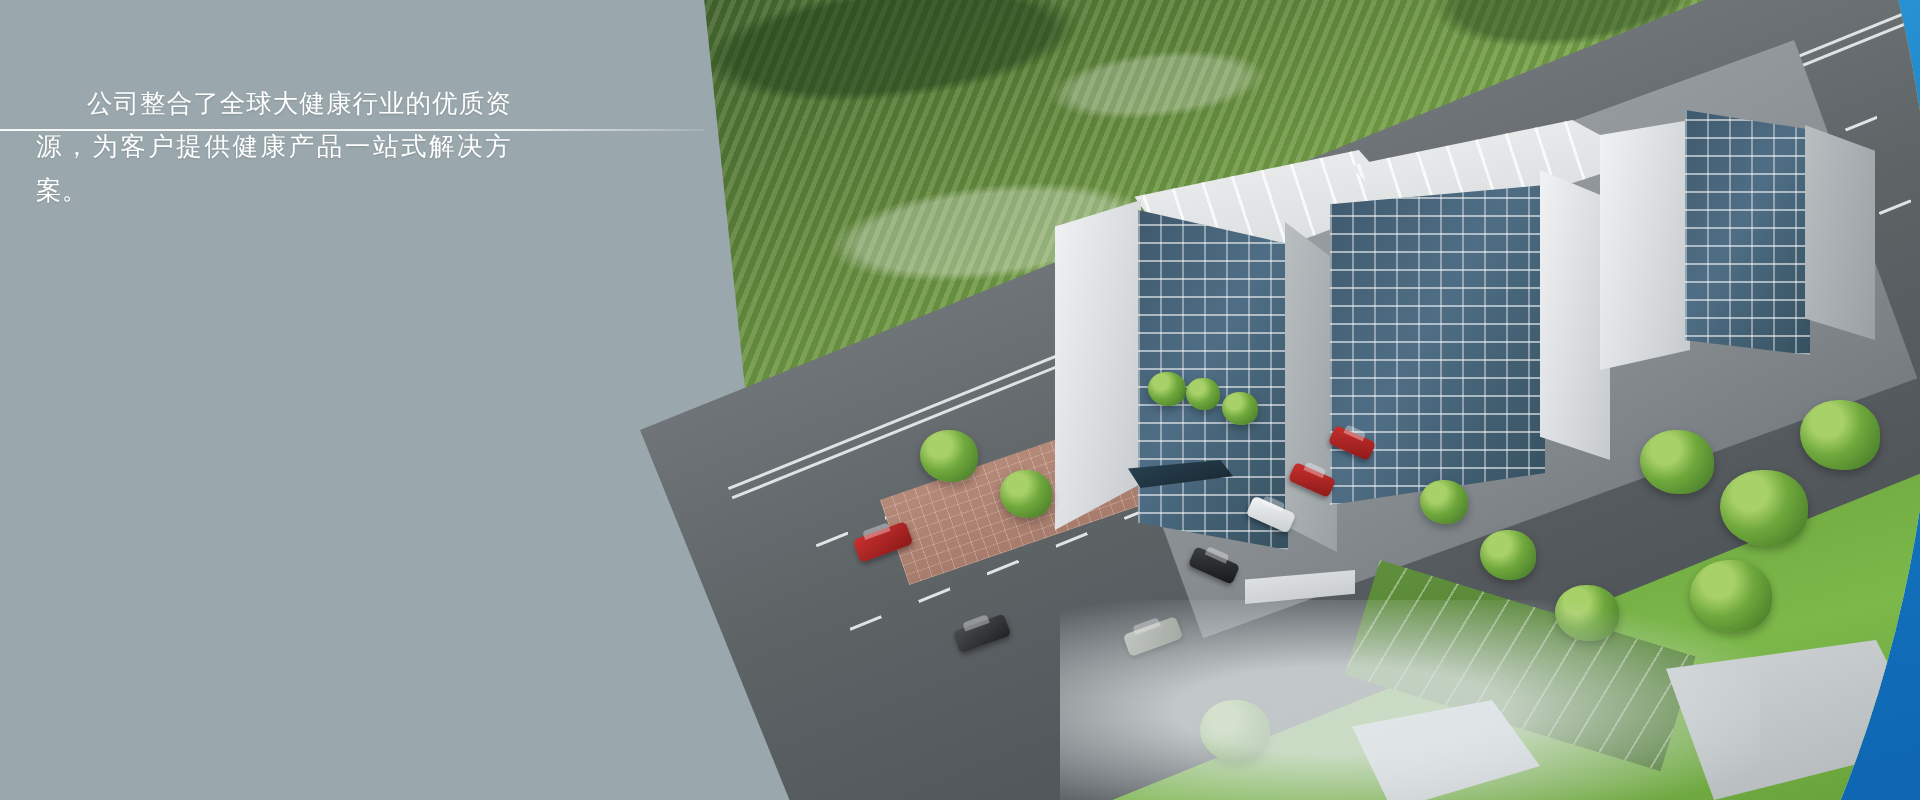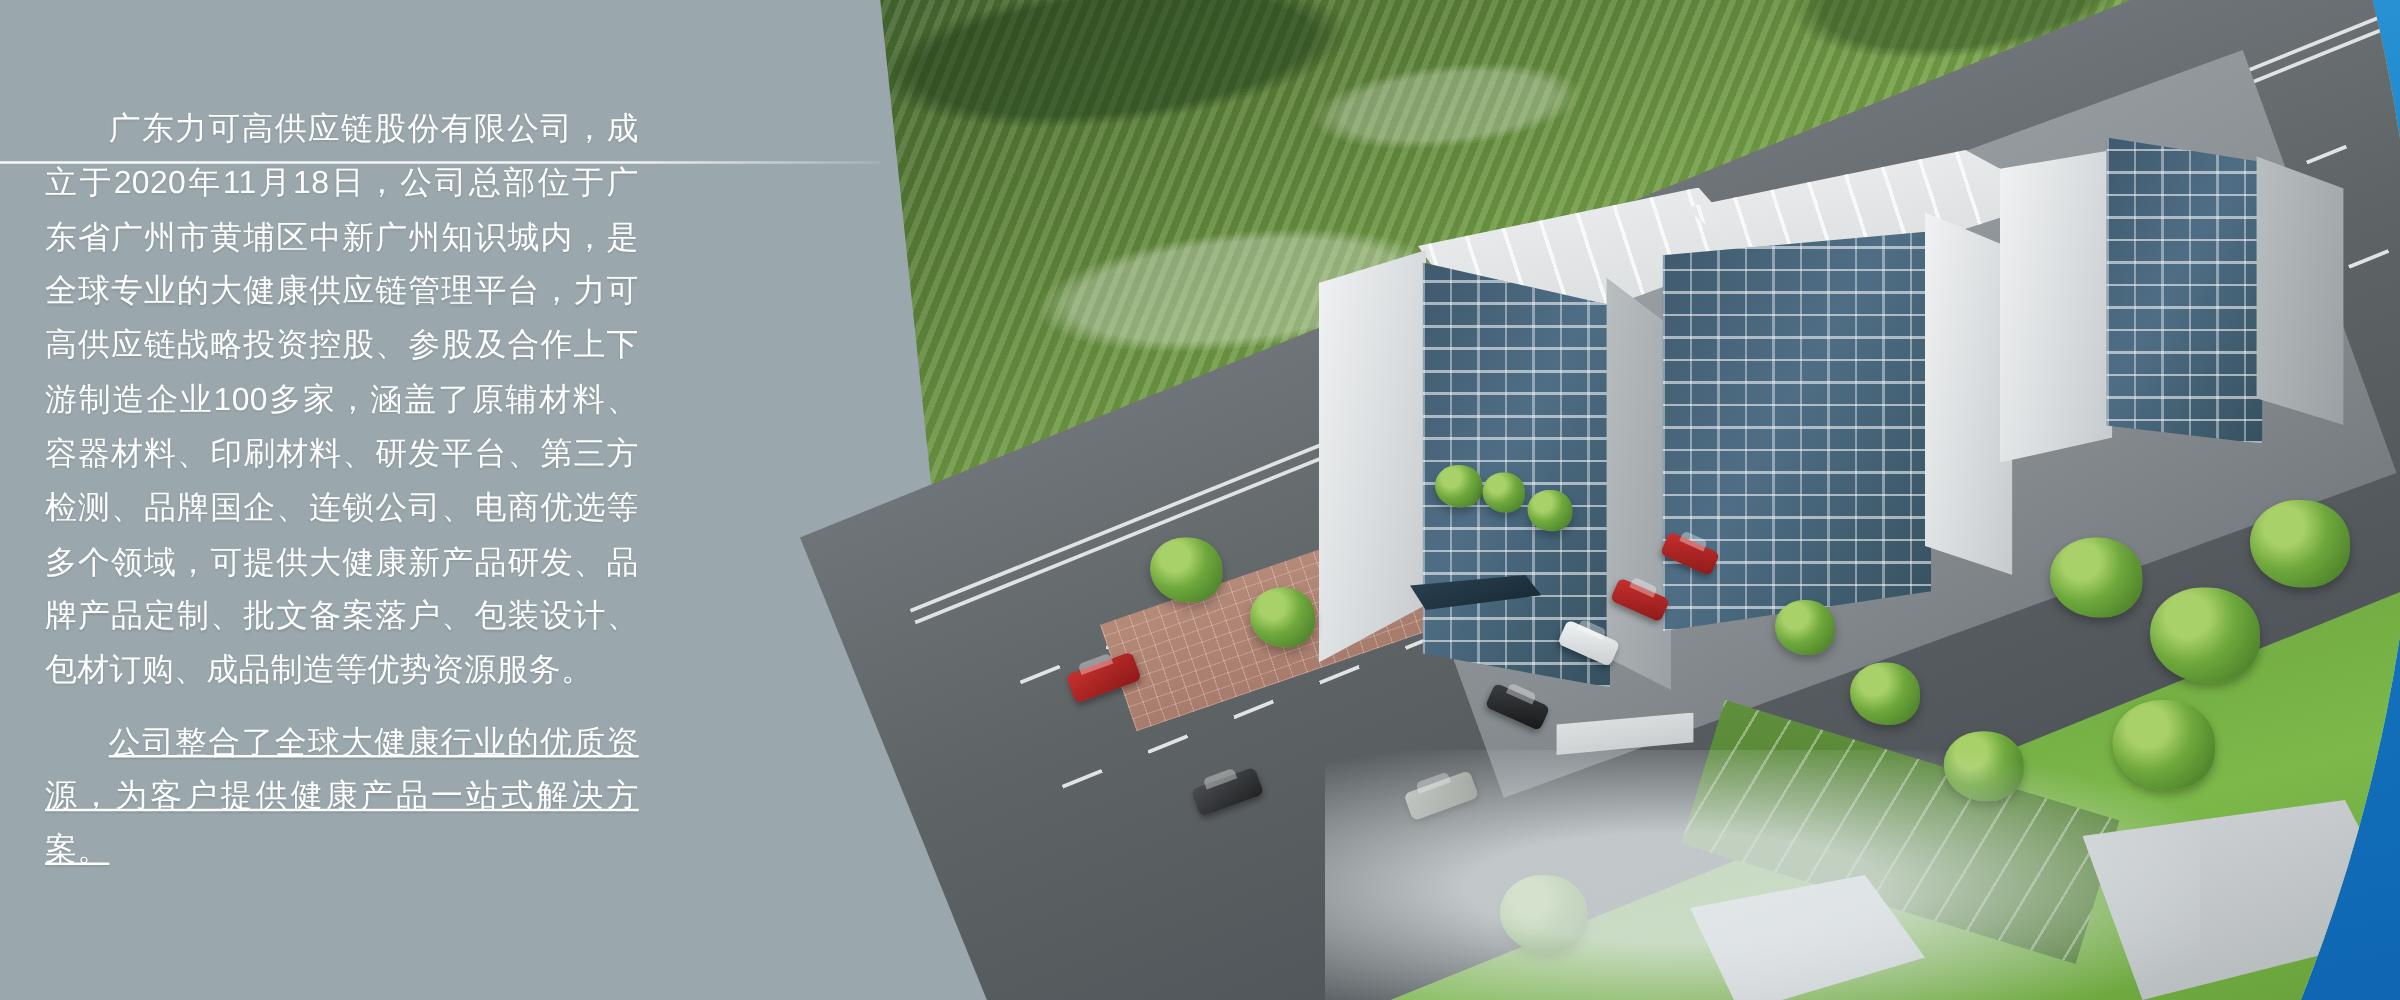--- a/index.html
+++ b/index.html
@@ -290,18 +290,17 @@
       <div class="car" style="left:1190px; top:555px; width:48px; height:21px;
            background:linear-gradient(160deg,#3c3f42,#161819); transform:rotate(24deg);"></div>
 
       <div class="haze"></div>
     </div>
   </div>
 
   <div class="panel">
     <div class="divider"></div>
     <div class="body">
-      <p>广东力可高供应链股份有限公司，成立于2020年11月18日，公司总部位于广东省广州市黄埔区中新广州知识城内，是全球专业的大健康供应链管理平台，力可高供应链战略投资控股、参股及合作上下游制造企业100多家，涵盖了原辅材料、容器材料、印刷材料、研发平台、第三方检测、品牌国企、连锁公司、电商优选等多个领域，可提供大健康新产品研发、品牌产品定制、批文备案落户、包装设计、包材订购、成品制造等优势资源服务。</p>
       <p>公司整合了全球大健康行业的优质资源，为客户提供健康产品一站式解决方案。</p>
     </div>
   </div>
 
 </div>
 
 </body></html>

